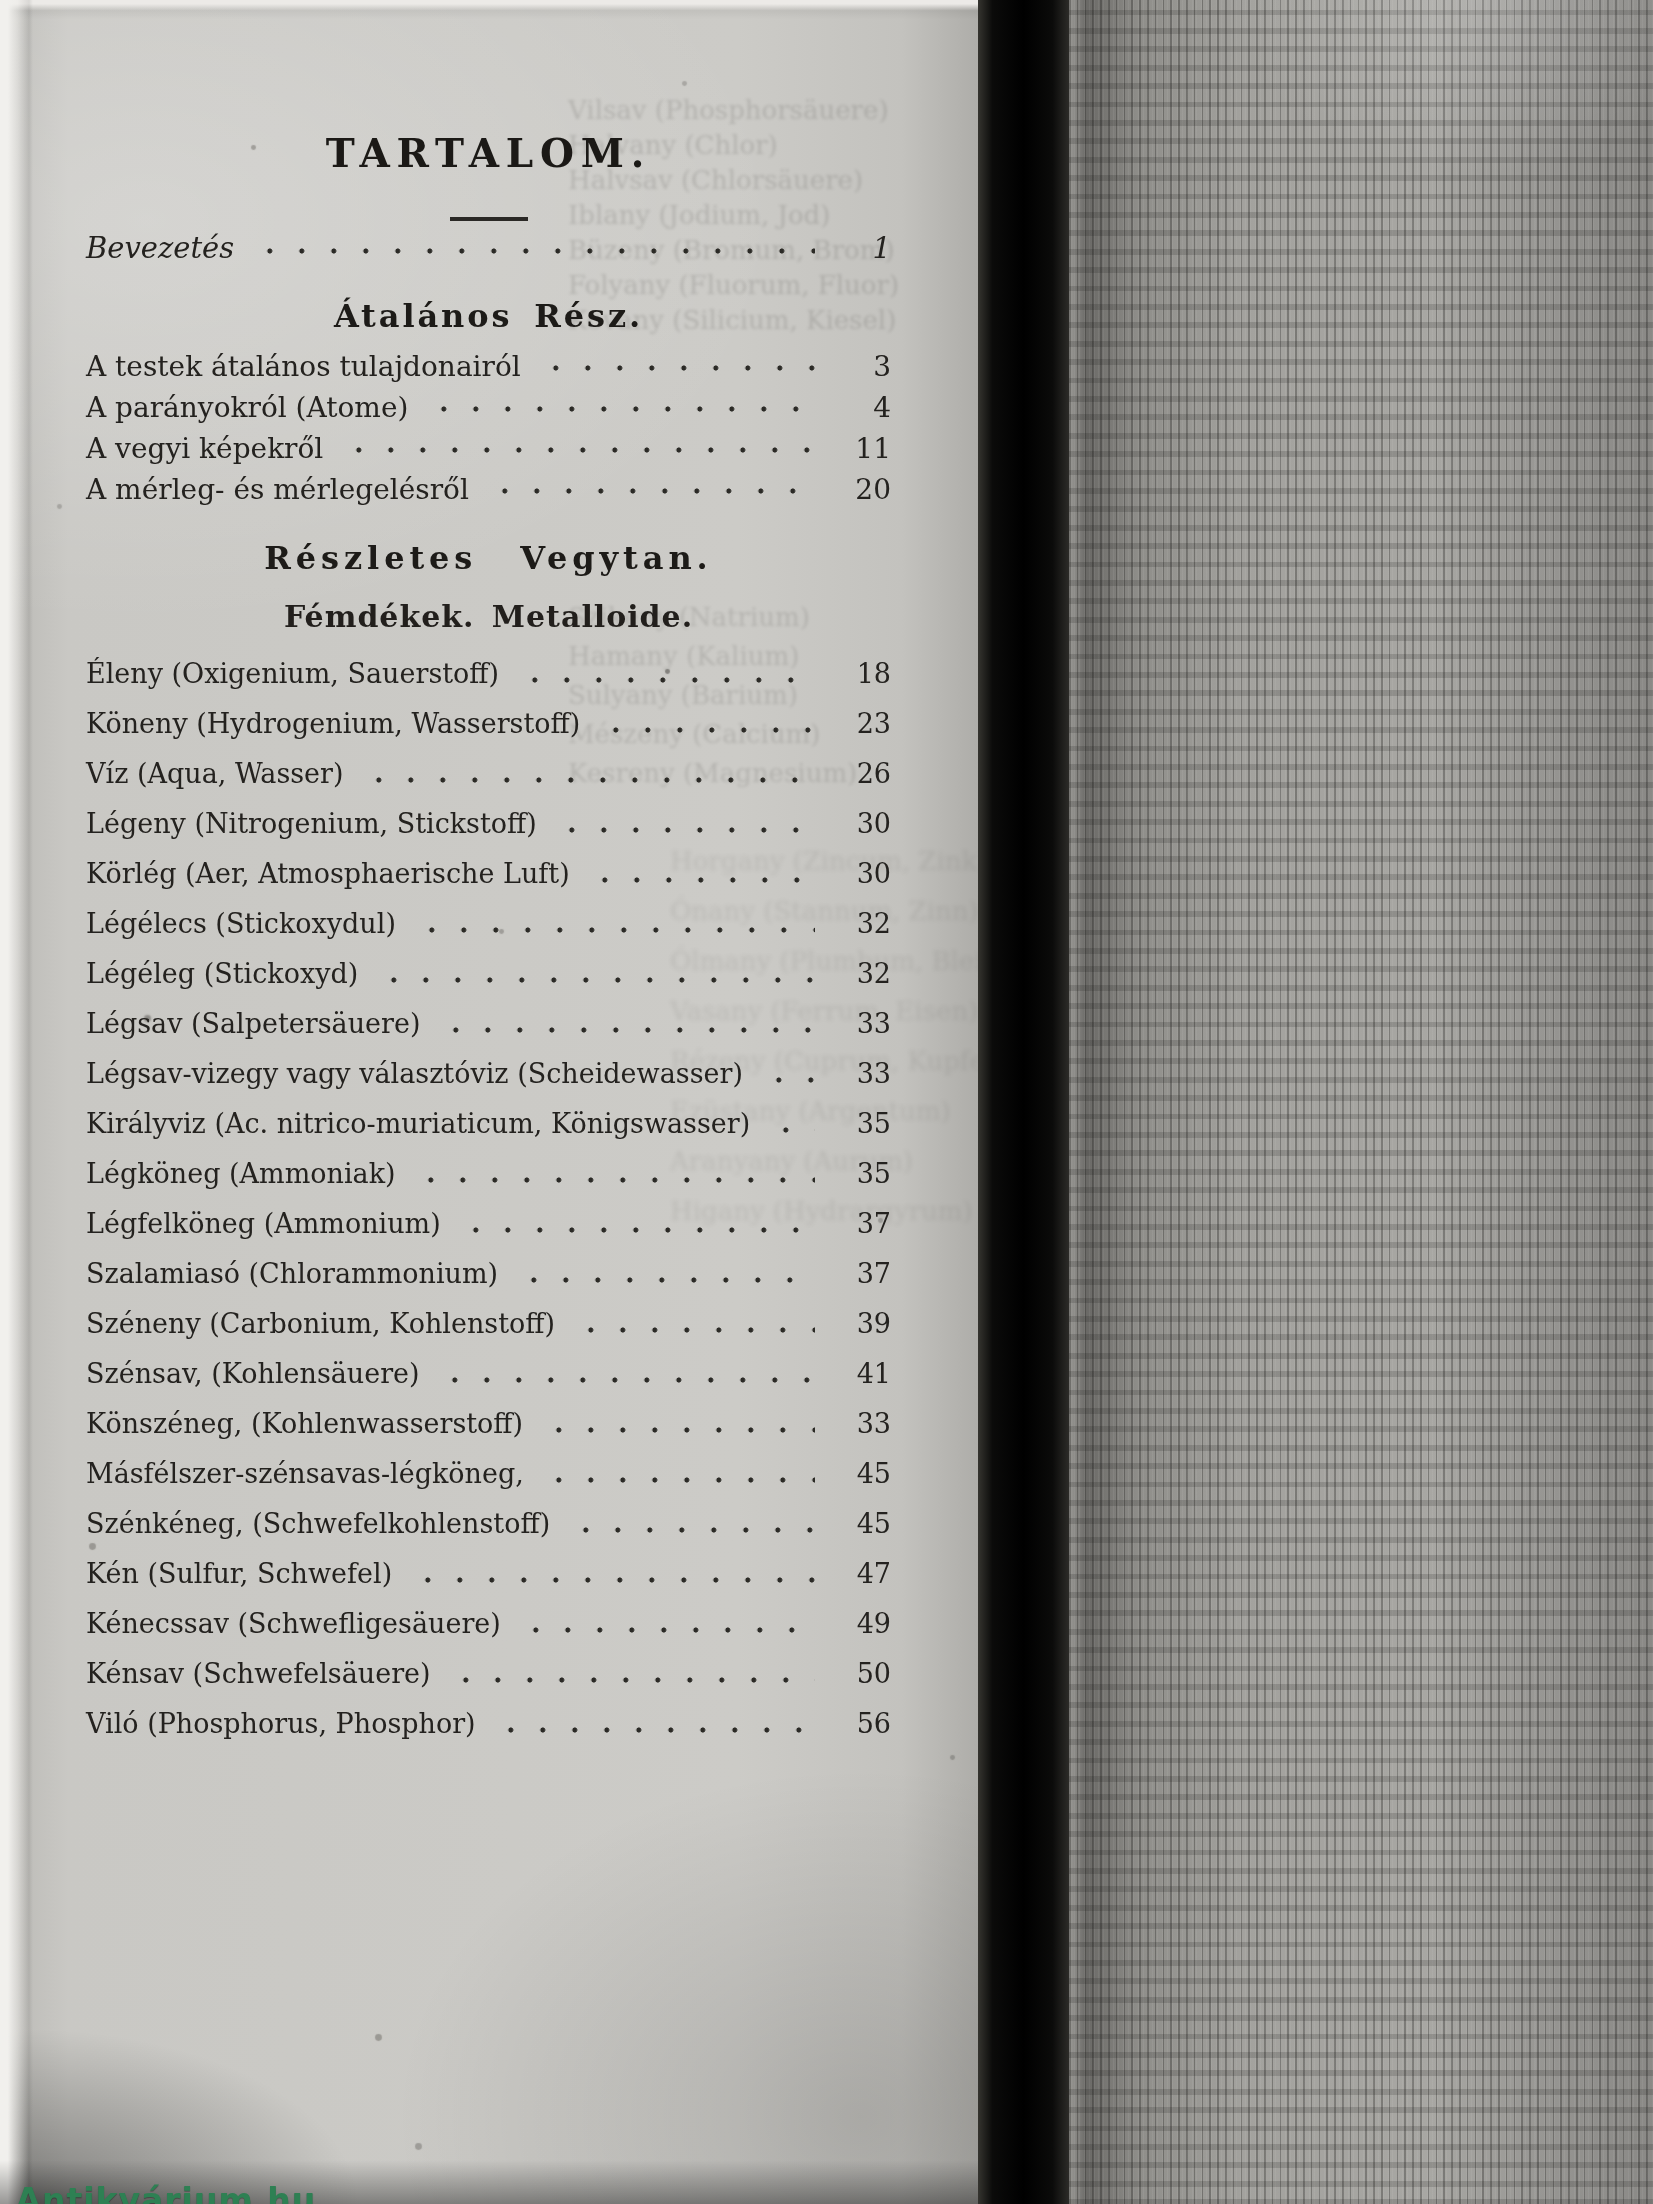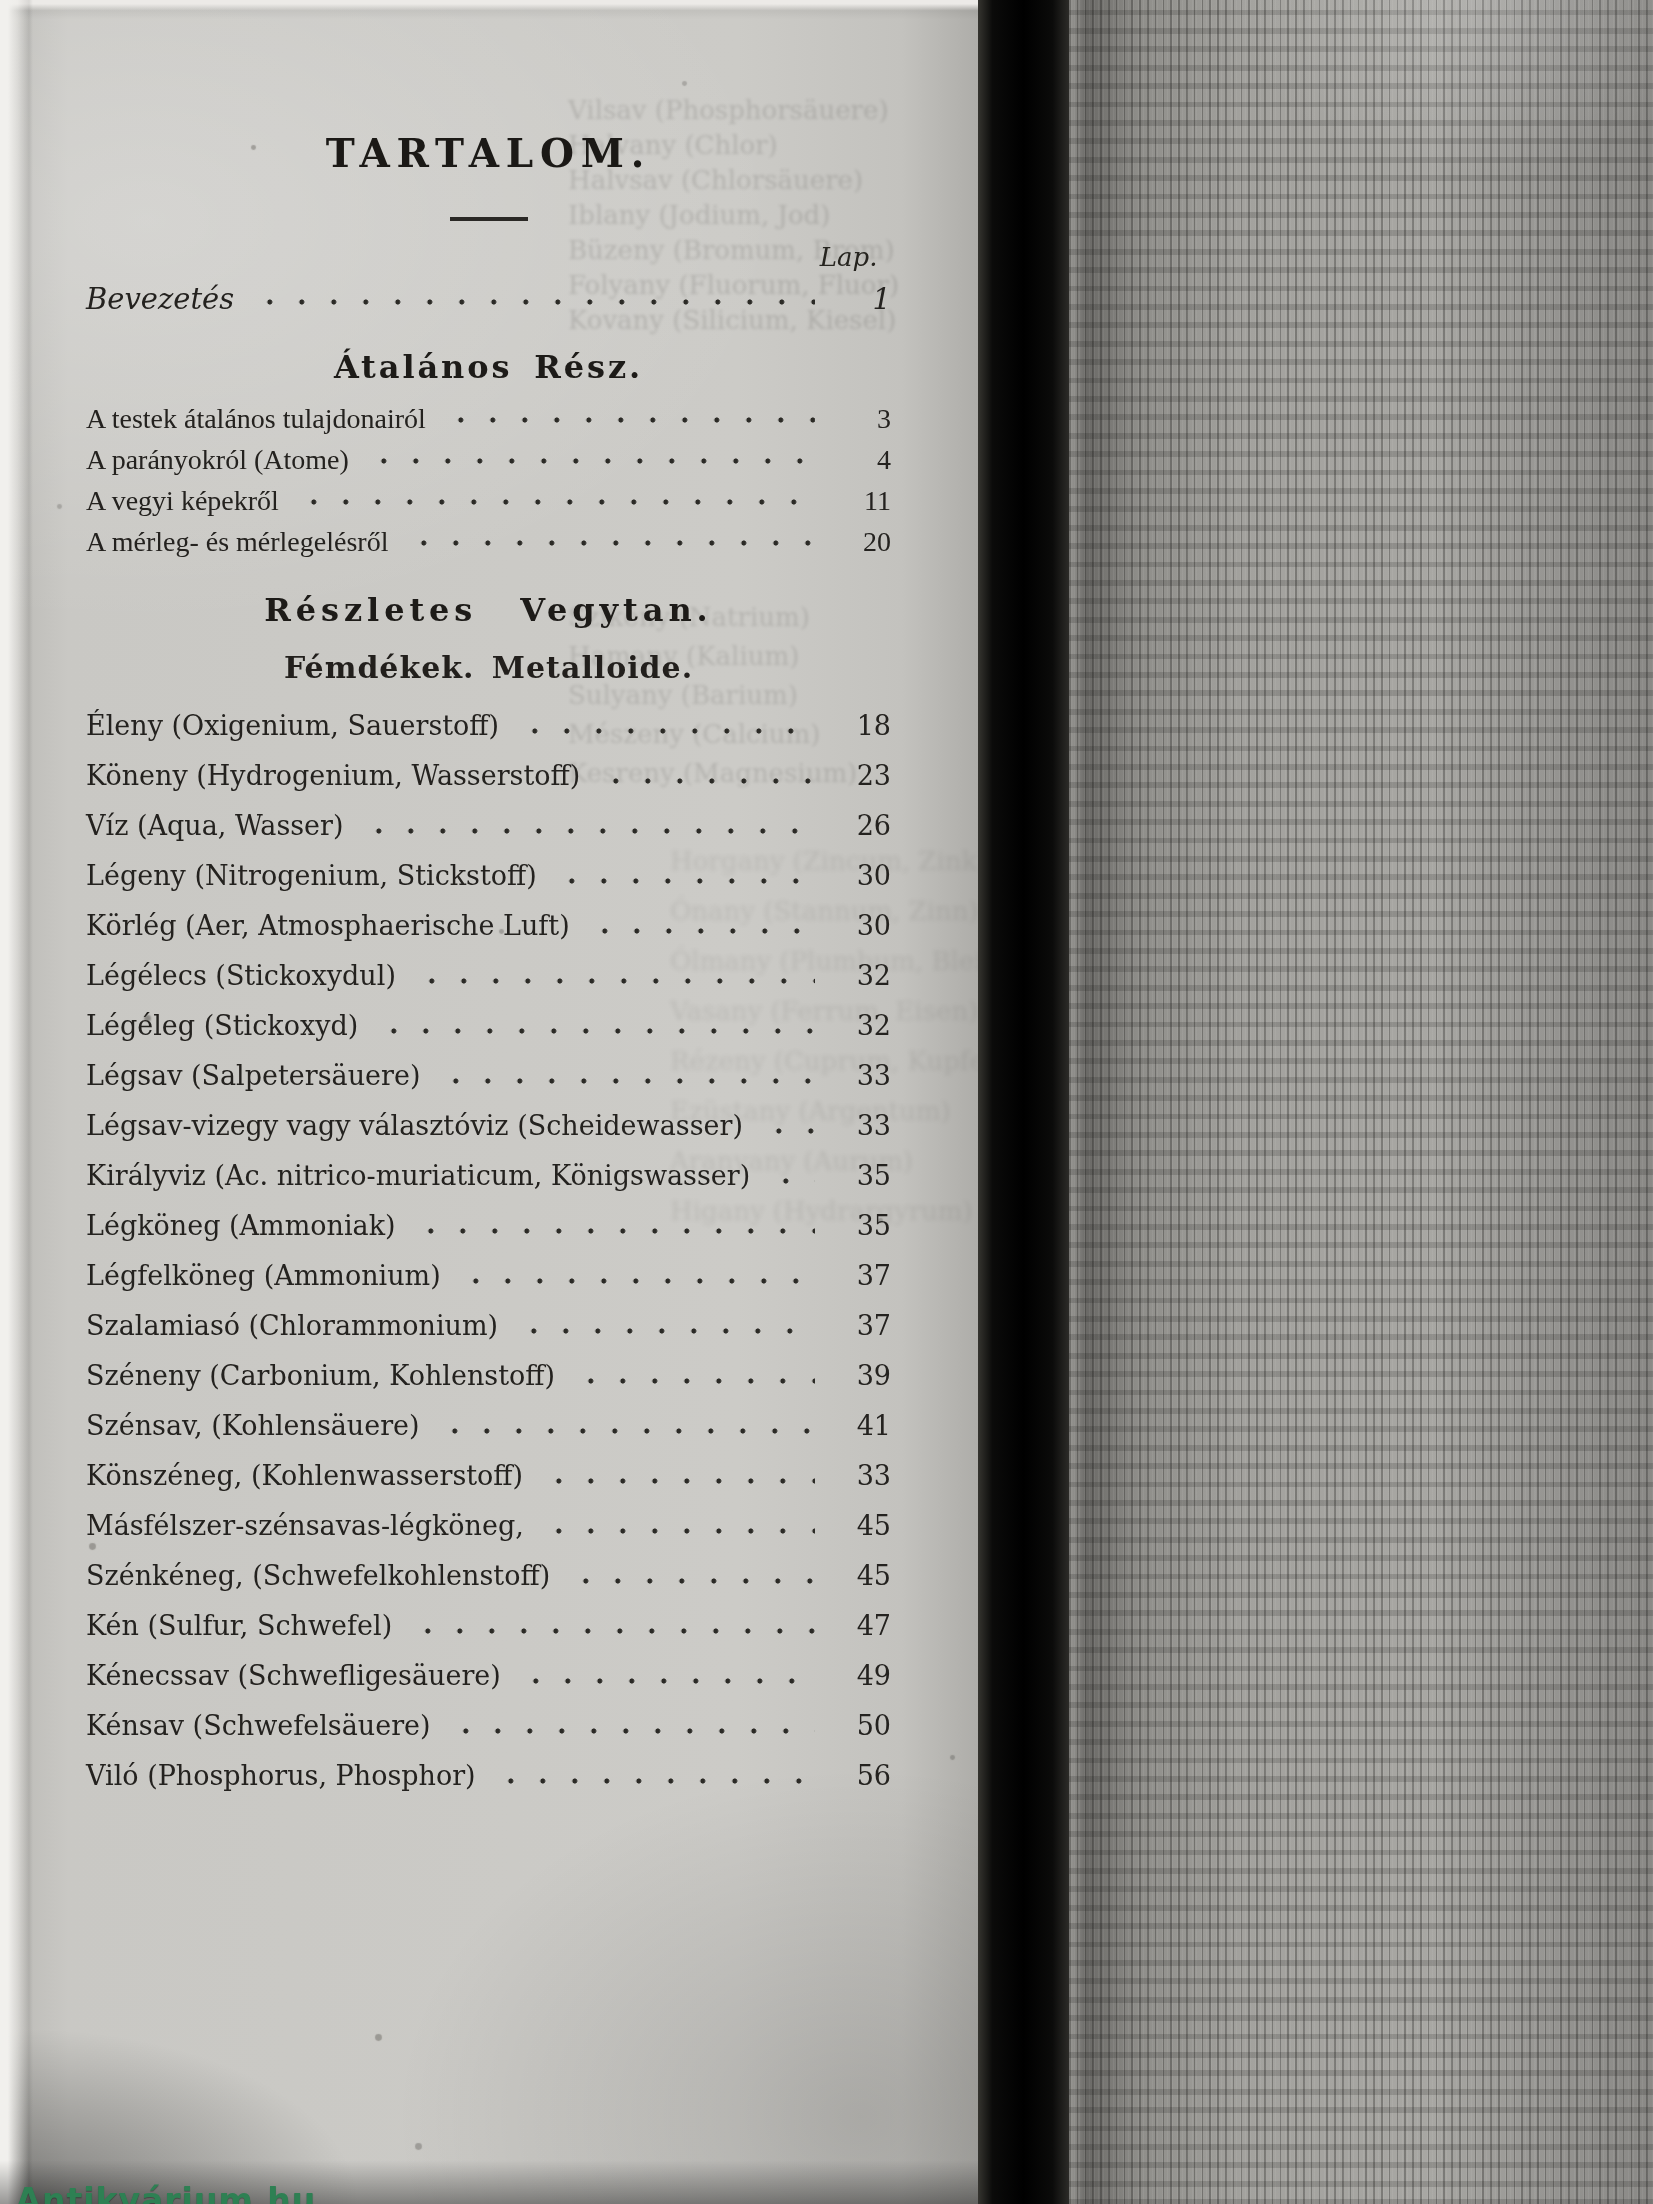--- a/index.html
+++ b/index.html
@@ -60,21 +60,21 @@
   .divider{width:78px;height:3.9px;background:#2a2825;margin:41px auto 0;}
   .lap{
     margin-top:21.3px;text-align:right;padding-right:13.6px;
     font-style:italic;font-size:26px;color:#26241f;
   }
   #intro-row{font-size:29px;line-height:43px;margin-top:6px;font-style:italic;}
   .h-sec1{
     margin:27px 0 0 0;text-align:center;font-size:32px;font-weight:bold;
     letter-spacing:2.9px;word-spacing:7.8px;color:#1d1b18;
   }
-  .rows-a{margin-top:11.6px;font-size:28px;line-height:41px;font-family:Liberation Serif, serif;}
+  .rows-a{margin-top:11.6px;font-size:28px;line-height:41px;}
   .h-sec2{
     margin:29px 0 0 0;text-align:center;font-size:32px;font-weight:bold;
     letter-spacing:4.9px;word-spacing:27px;color:#1d1b18;
   }
   .h-sub{
     margin:21.3px 0 0 0;text-align:center;font-size:30px;font-weight:bold;
     letter-spacing:1px;word-spacing:5.8px;color:#221f1c;
   }
   .rows-b{margin-top:15.5px;font-size:27px;line-height:50px;}
 
@@ -152,21 +152,20 @@
         <div class="ghost-line">Vasany (Ferrum, Eisen)</div>
         <div class="ghost-line">Rézeny (Cuprum, Kupfer)</div>
         <div class="ghost-line">Ezüstany (Argentum)</div>
         <div class="ghost-line">Aranyany (Aurum)</div>
         <div class="ghost-line">Higany (Hydrargyrum)</div>
       </div>
 
     <div class="content">
       <h1 class="title">TARTALOM.</h1>
       <div class="divider"></div>
-      <div class="lap">Lap.</div>
 
       <div id="intro-row">
           <div class="toc-row">
             <span class="toc-title">Bevezetés</span>
             <span class="leader"></span>
             <span class="toc-page">1</span>
           </div>
         </div>
 
       <h2 class="h-sec1">Átalános Rész.</h2>

